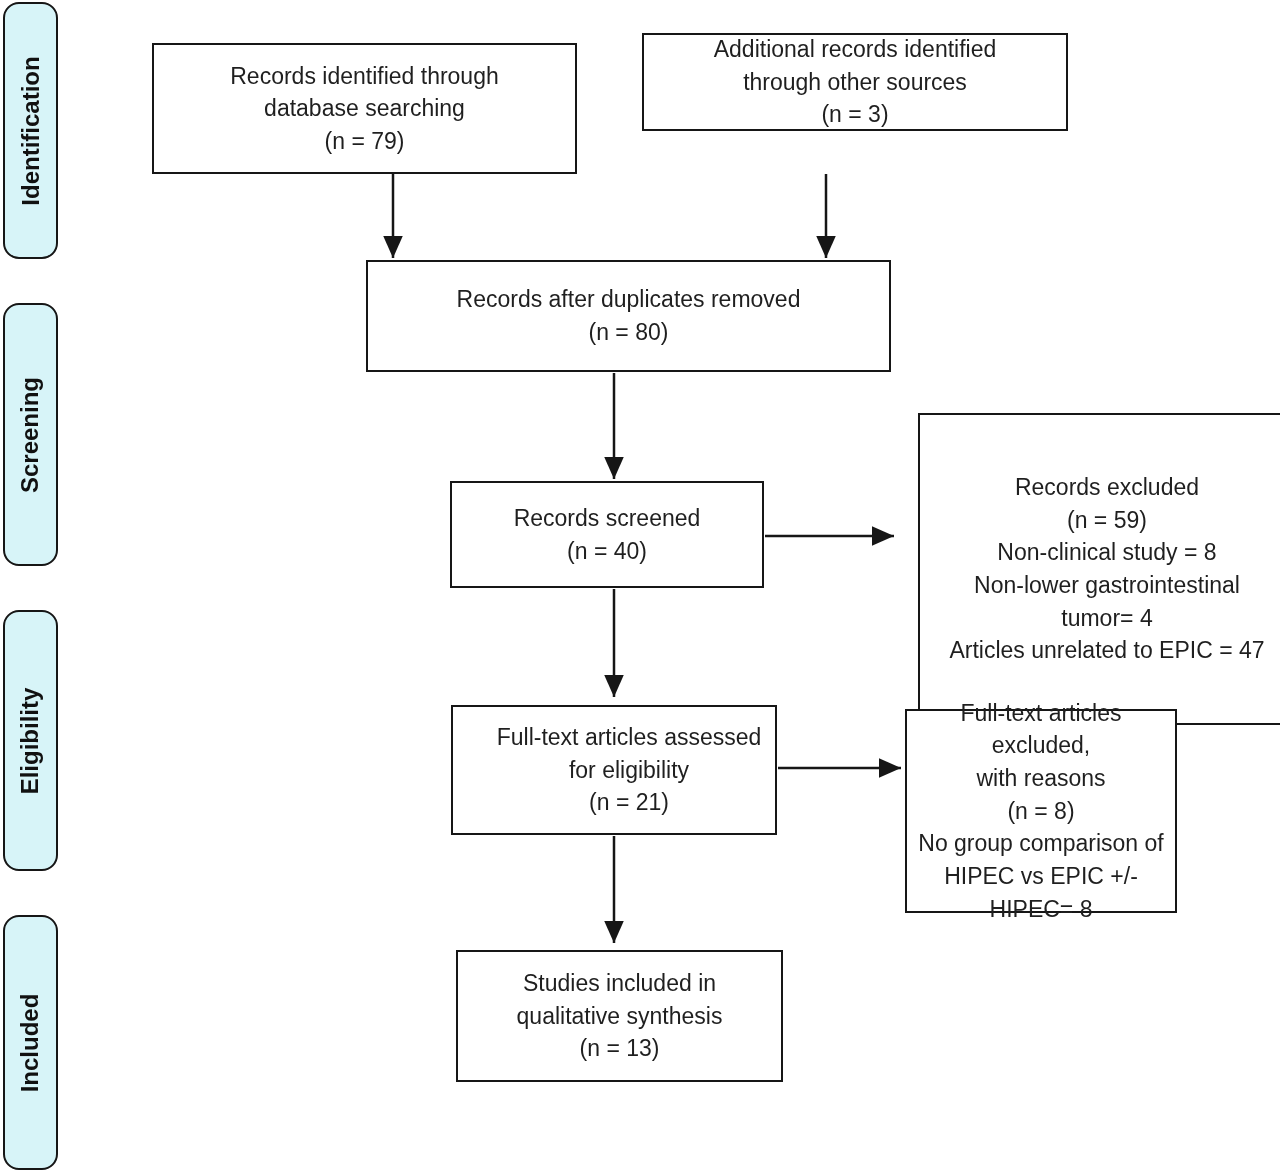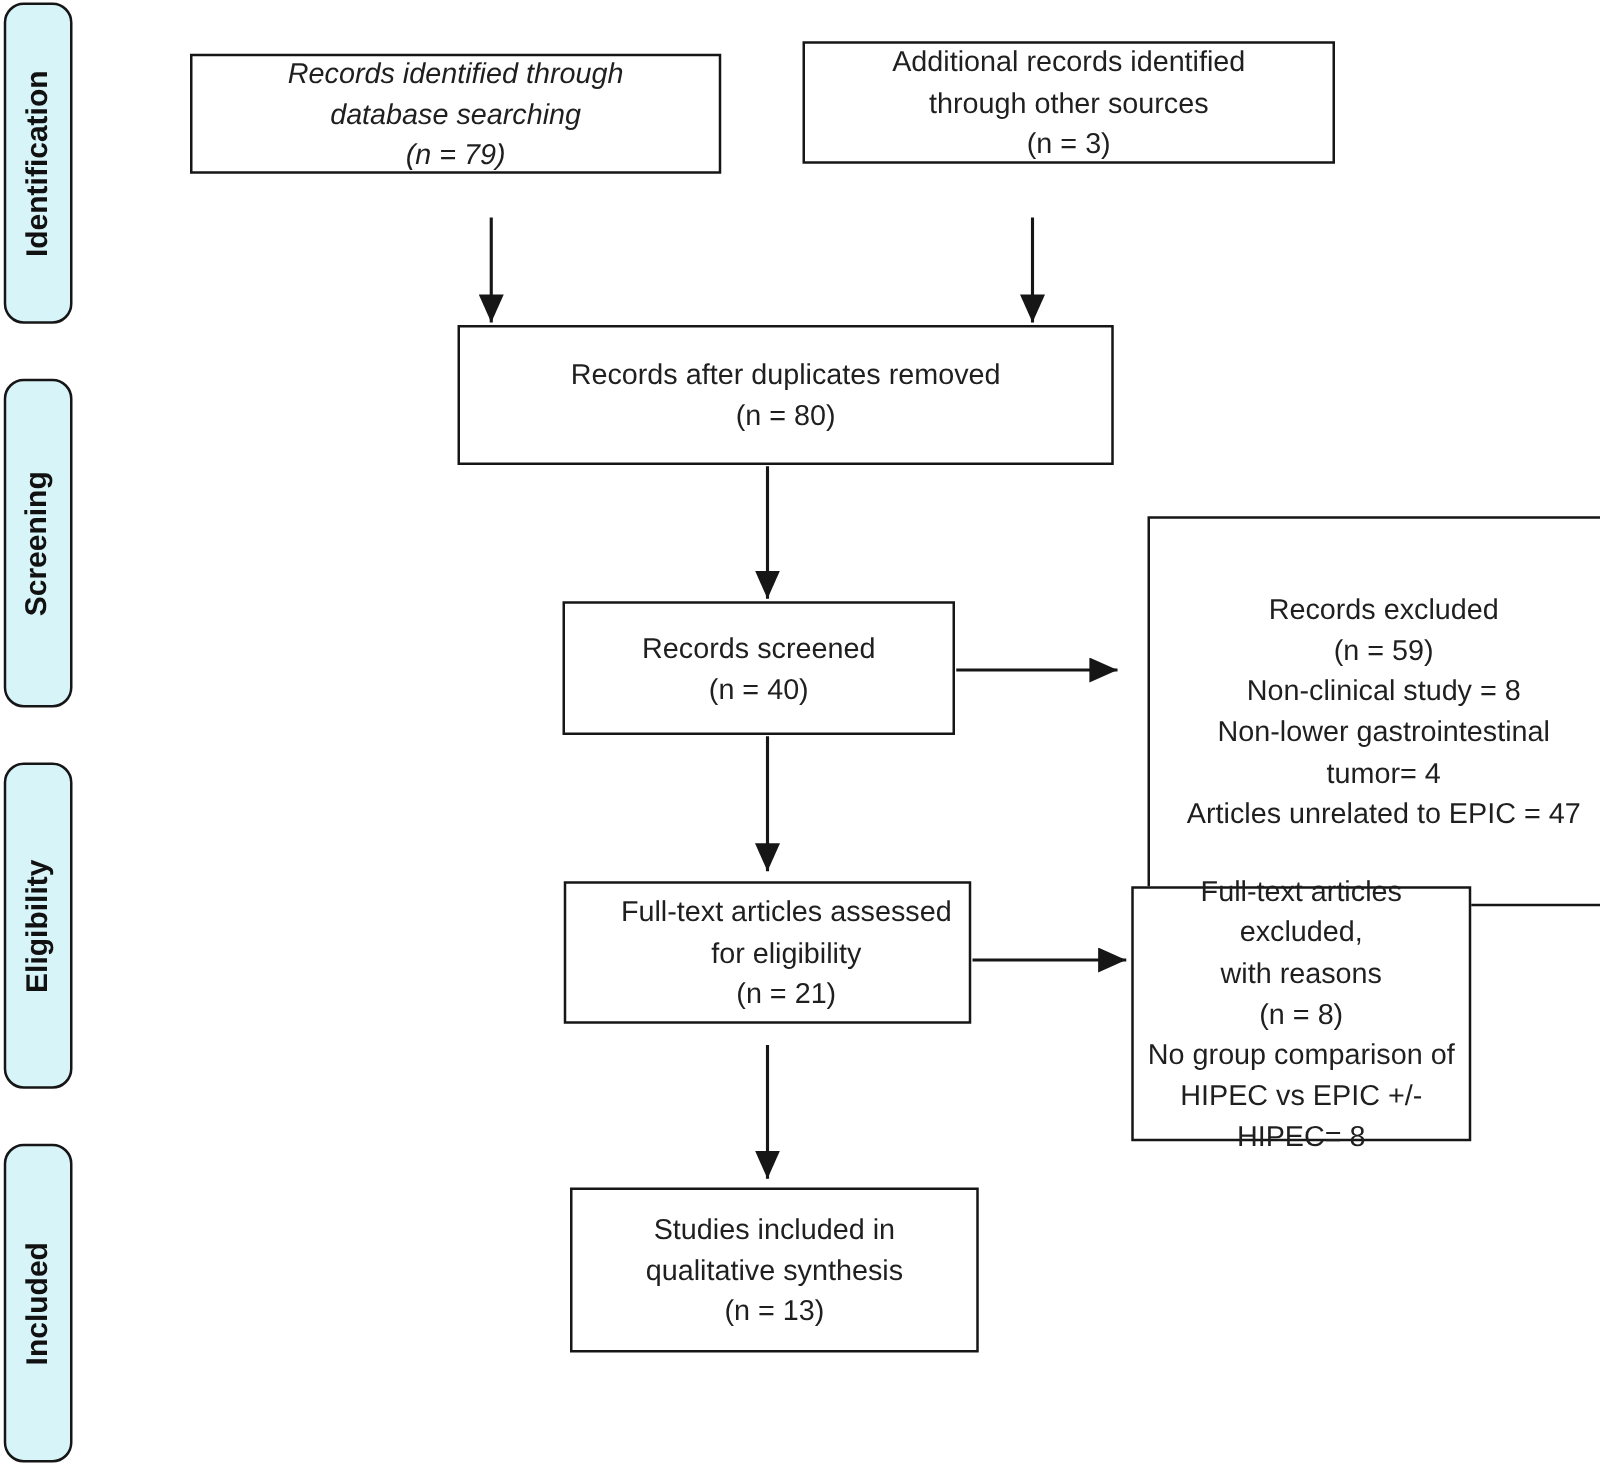--- a/index.html
+++ b/index.html
@@ -74,42 +74,42 @@
   <div class="stage-label" style="left:3px;top:303px;width:55px;height:263px;">
     <span>Screening</span>
   </div>
   <div class="stage-label" style="left:3px;top:610px;width:55px;height:261px;">
     <span>Eligibility</span>
   </div>
   <div class="stage-label" style="left:3px;top:915px;width:55px;height:255px;">
     <span>Included</span>
   </div>
 
-  <div class="flow-box" style="left:152px;top:43px;width:425px;height:96px;font-style:italic;">Records identified through
+  <div class="flow-box" style="left:152px;top:43px;width:425px;height:131px;">Records identified through
 database searching
 (n = 79)</div>
 
   <div class="flow-box" style="left:642px;top:33px;width:426px;height:98px;">Additional records identified
 through other sources
 (n = 3)</div>
 
   <div class="flow-box" style="left:346px;top:260px;width:525px;height:112px;margin-left:20px;">Records after duplicates removed
 (n = 80)</div>
 
   <div class="flow-box" style="left:450px;top:481px;width:314px;height:107px;">Records screened
 (n = 40)</div>
 
   <div class="flow-box" style="left:918px;top:413px;width:378px;height:312px;">Records excluded
 (n = 59)
 Non-clinical study = 8
 Non-lower gastrointestinal
 tumor= 4
 Articles unrelated to EPIC = 47</div>
 
-  <div class="flow-box" style="left:451px;top:705px;width:326px;height:114px;padding-left:36px;">Full-text articles assessed
+  <div class="flow-box" style="left:451px;top:705px;width:326px;height:130px;padding-left:36px;">Full-text articles assessed
 for eligibility
 (n = 21)</div>
 
   <div class="flow-box" style="left:905px;top:709px;width:272px;height:204px;">Full-text articles excluded,
 with reasons
 (n = 8)
 No group comparison of
 HIPEC vs EPIC +/- HIPEC= 8</div>
 
   <div class="flow-box" style="left:456px;top:950px;width:327px;height:132px;">Studies included in

